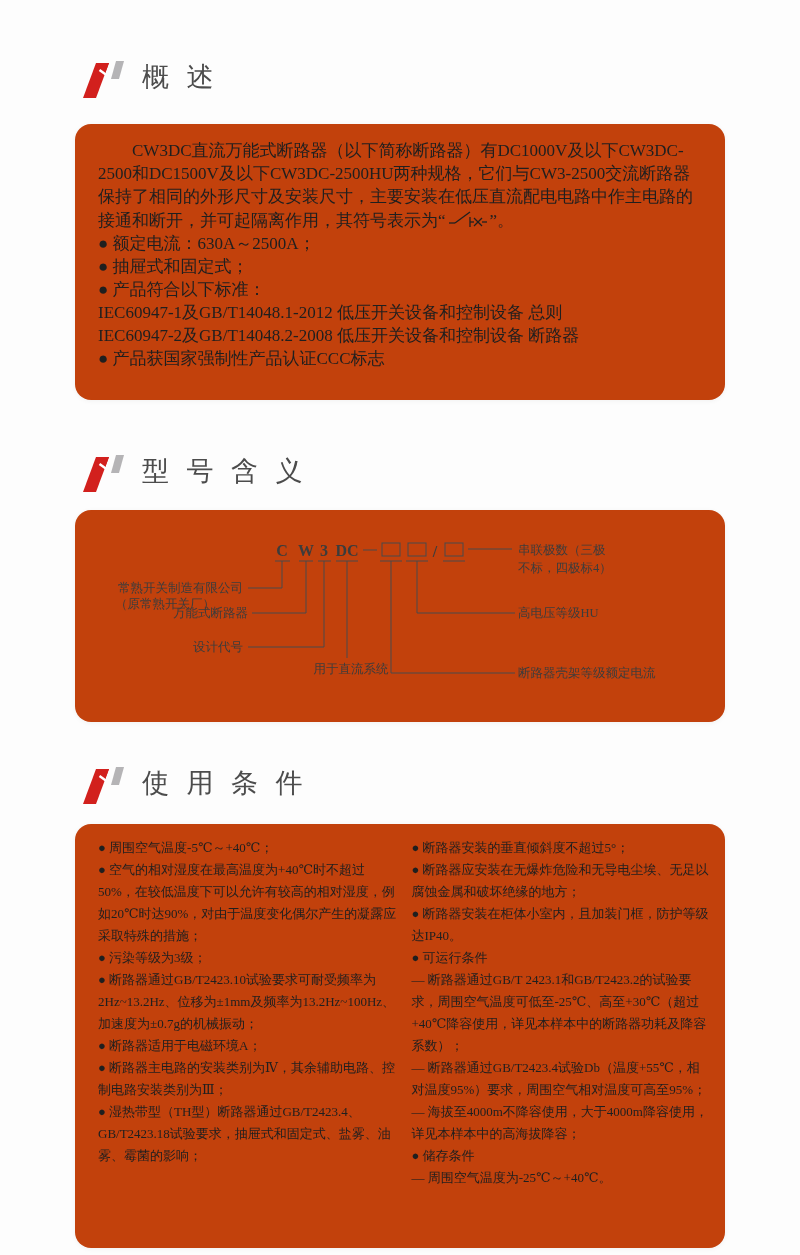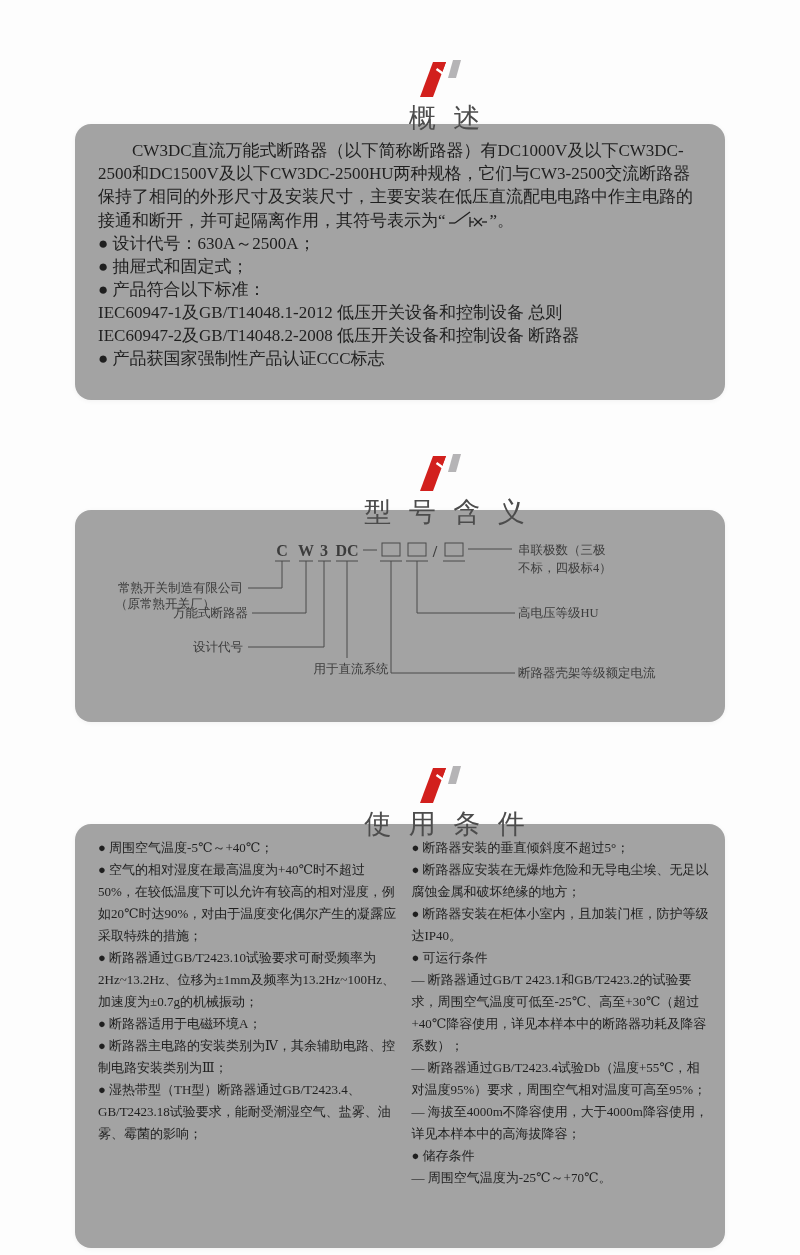--- a/index.html
+++ b/index.html
@@ -5,31 +5,31 @@
   * { margin:0; padding:0; box-sizing:border-box; }
   html,body { background:#fdfdfd; }
   body {
     width:800px; height:1255px; margin:0 auto;
     font-family:"Liberation Serif","DejaVu Serif",serif;
     color:#1f1f1f; overflow:hidden;
   }
   .page { padding-top:52px; }
 
   
-  .section-header { display:flex; align-items:center; margin-left:78px; height:50px;flex-direction:column; }
+  .section-header { display:flex; align-items:center; margin-left:78px; height:50px; }
   .marker { width:48px; height:48px; flex:0 0 48px; }
   .section-title {
     font-family:"Liberation Sans","DejaVu Sans",sans-serif;
     font-size:27px; letter-spacing:5px; color:#4c4c4c;
     margin-left:16px; font-weight:400;
   }
 
   
   .panel {
-    margin:0 75px; background:#a3a3a3; border-radius:16px;
+    margin:0 75px; background:#c2410c; border-radius:16px;
     box-shadow:0 1px 5px rgba(0,0,0,0.05);
   }
   .panel-overview { margin-top:22px; min-height:244px; padding:15px 20px 30px 23px; }
   .panel-model    { margin-top:14px; height:212px; padding-top:6px; }
   .panel-conditions { margin-top:16px; min-height:424px; padding:13px 14px 26px 23px;
     display:flex; gap:14px; }
 
   .para { font-size:17px; line-height:23px; text-indent:2em; }
   .ov-item { font-size:17px; line-height:23px; }
 
@@ -67,21 +67,21 @@
           <g stroke="#1f1f1f" stroke-width="1.3" fill="none">
             <path d="M1,15 H7"></path>
             <path d="M7,15 L22,4"></path>
             <path d="M22,9 V19"></path>
             <path d="M22,14 H26"></path>
             <path d="M26,10 L34,18"></path>
             <path d="M34,10 L26,18"></path>
             <path d="M34,14 H39"></path>
           </g>
         </svg><span>”。</span></p>
-    <div class="ov-item">● 设计代号：630A～2500A；</div>
+    <div class="ov-item">● 额定电流：630A～2500A；</div>
     <div class="ov-item">● 抽屉式和固定式；</div>
     <div class="ov-item">● 产品符合以下标准：</div>
     <div class="ov-item">IEC60947-1及GB/T14048.1-2012 低压开关设备和控制设备 总则</div>
     <div class="ov-item">IEC60947-2及GB/T14048.2-2008 低压开关设备和控制设备 断路器</div>
     <div class="ov-item">● 产品获国家强制性产品认证CCC标志</div>
   </div>
 
   <div class="section-header hdr2">
     <svg class="marker" viewBox="0 0 48 48">
       <polygon points="5,45 18,10 31,10 18,45" fill="#d2201d"></polygon>
@@ -148,31 +148,32 @@
       <line x1="21.5" y1="17" x2="28.5" y2="22" stroke="#ffffff" stroke-width="2.4"></line>
       <polygon points="33,26 38,8 46,8 41,26" fill="#b5b4b6"></polygon>
     </svg>
     <h2 class="section-title">使 用 条 件</h2>
   </div>
 
   <div class="panel panel-conditions">
     <div class="col">
       <div class="cond-item">● 周围空气温度-5℃～+40℃；</div>
       <div class="cond-item">● 空气的相对湿度在最高温度为+40℃时不超过50%，在较低温度下可以允许有较高的相对湿度，例如20℃时达90%，对由于温度变化偶尔产生的凝露应采取特殊的措施；</div>
+      <div class="cond-item">● 污染等级为3级；</div>
       <div class="cond-item">● 断路器通过GB/T2423.10试验要求可耐受频率为2Hz~13.2Hz、位移为±1mm及频率为13.2Hz~100Hz、加速度为±0.7g的机械振动；</div>
       <div class="cond-item">● 断路器适用于电磁环境A；</div>
       <div class="cond-item">● 断路器主电路的安装类别为Ⅳ，其余辅助电路、控制电路安装类别为Ⅲ；</div>
-      <div class="cond-item">● 湿热带型（TH型）断路器通过GB/T2423.4、GB/T2423.18试验要求，能耐受潮湿空气、盐雾、油雾、霉菌的影响；</div>
+      <div class="cond-item">● 湿热带型（TH型）断路器通过GB/T2423.4、GB/T2423.18试验要求，抽屉式和固定式、盐雾、油雾、霉菌的影响；</div>
     </div>
     <div class="col">
       <div class="cond-item">● 断路器安装的垂直倾斜度不超过5°；</div>
       <div class="cond-item">● 断路器应安装在无爆炸危险和无导电尘埃、无足以腐蚀金属和破坏绝缘的地方；</div>
       <div class="cond-item">● 断路器安装在柜体小室内，且加装门框，防护等级达IP40。</div>
       <div class="cond-item">● 可运行条件</div>
       <div class="cond-item">— 断路器通过GB/T 2423.1和GB/T2423.2的试验要求，周围空气温度可低至-25℃、高至+30℃（超过+40℃降容使用，详见本样本中的断路器功耗及降容系数）；</div>
       <div class="cond-item">— 断路器通过GB/T2423.4试验Db（温度+55℃，相对温度95%）要求，周围空气相对温度可高至95%；</div>
       <div class="cond-item">— 海拔至4000m不降容使用，大于4000m降容使用，详见本样本中的高海拔降容；</div>
       <div class="cond-item">● 储存条件</div>
-      <div class="cond-item">— 周围空气温度为-25℃～+70℃。</div>
+      <div class="cond-item">— 周围空气温度为-25℃～+40℃。</div>
     </div>
   </div>
 
 </div>
 
 </body></html>

